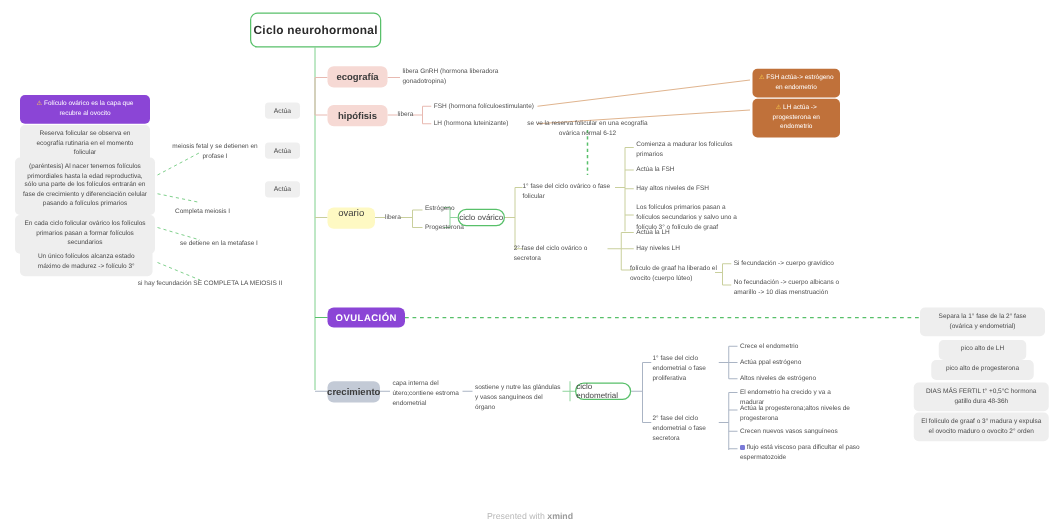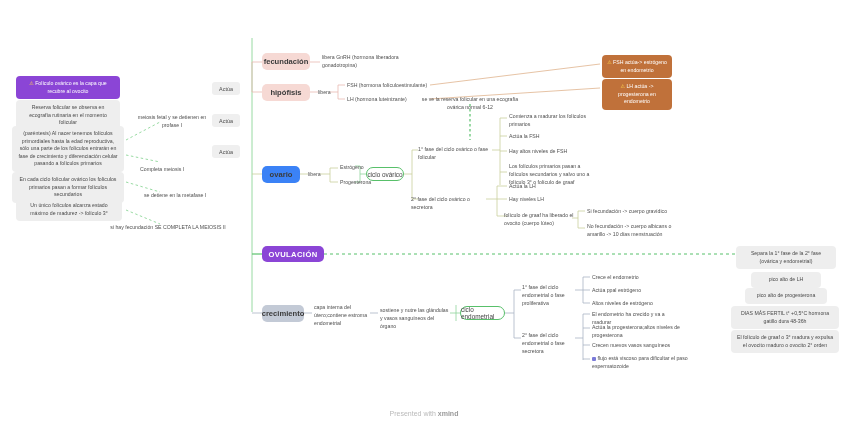--- a/index.html
+++ b/index.html
@@ -24,23 +24,23 @@
     font-size:9.5px;font-weight:700;color:#2b2b2b;letter-spacing:.2px;
   }
 
   
   .pill-pink{
     background:#f6d9d4;border-radius:5px;
     display:flex;align-items:center;justify-content:center;
     font-size:7.6px;font-weight:700;color:#3b3b3b;
   }
   .pill-olive{
-    background:#3b82f6;border-radius:5px;
-    display:flex;align-items:center;justify-content:center;
-    font-size:7.6px;font-weight:700;color:#3b3b3b;
+    background:#fef9c3;border-radius:5px;
+    display:flex;justify-content:center;
+    font-size:7.6px;font-weight:400;color:#3b3b3b;
   }
   .pill-blue{
     background:#c3cad6;border-radius:5px;
     display:flex;align-items:center;justify-content:center;
     font-size:7.6px;font-weight:700;color:#3b3b3b;
   }
   .pill-purple{
     background:#8b45d6;border-radius:5px;
     display:flex;align-items:center;justify-content:center;
     font-size:7.6px;font-weight:700;color:#ffffff;letter-spacing:.4px;
@@ -187,20 +187,23 @@
       <path d="M583,345 L590,345" stroke="#aab4c4"></path>
       <path d="M583,359 L590,359" stroke="#aab4c4"></path>
 
       <path d="M126,140 L160,122" stroke="#7fd08c" stroke-dasharray="2.5,2.5"></path>
       <path d="M126,155 L160,162" stroke="#7fd08c" stroke-dasharray="2.5,2.5"></path>
       <path d="M126,182 L160,192" stroke="#7fd08c" stroke-dasharray="2.5,2.5"></path>
       <path d="M126,210 L160,224" stroke="#7fd08c" stroke-dasharray="2.5,2.5"></path>
     </g>
   </svg>
 
+  <div class="node root">
+    <span>Ciclo neurohormonal</span>
+  </div>
 
   <div class="node card-purple" style="left:16px;top:76px;width:104px;">
     <span class="warn">⚠</span>
     <span>Folículo ovárico es la capa que recubre al ovocito</span>
   </div>
 
   <div class="node card" style="left:16px;top:100px;width:104px;">
     <span>Reserva folicular se observa en ecografía rutinaria en el momento folicular</span>
   </div>
 
@@ -225,21 +228,21 @@
     <span>Actúa</span>
   </div>
   <div class="chip" style="left:212px;top:114px;width:28px;height:13px;">
     <span>Actúa</span>
   </div>
   <div class="chip" style="left:212px;top:145px;width:28px;height:13px;">
     <span>Actúa</span>
   </div>
 
   <div class="node pill-pink" style="left:262px;top:53px;width:48px;height:17px;">
-    <span>fecundación</span>
+    <span>ecografía</span>
   </div>
   <div class="txt" style="left:322px;top:54px;width:88px;">libera GnRH (hormona liberadora gonadotropina)</div>
 
   <div class="node pill-pink" style="left:262px;top:84px;width:48px;height:17px;justify-content:center;">
     <span>hipófisis</span>
   </div>
   <div class="txt" style="left:318px;top:89px;">libera</div>
   <div class="txt" style="left:347px;top:82px;width:86px;">FSH (hormona folículoestimulante)</div>
   <div class="txt" style="left:347px;top:96px;width:86px;">LH (hormona luteinizante)</div>
 

